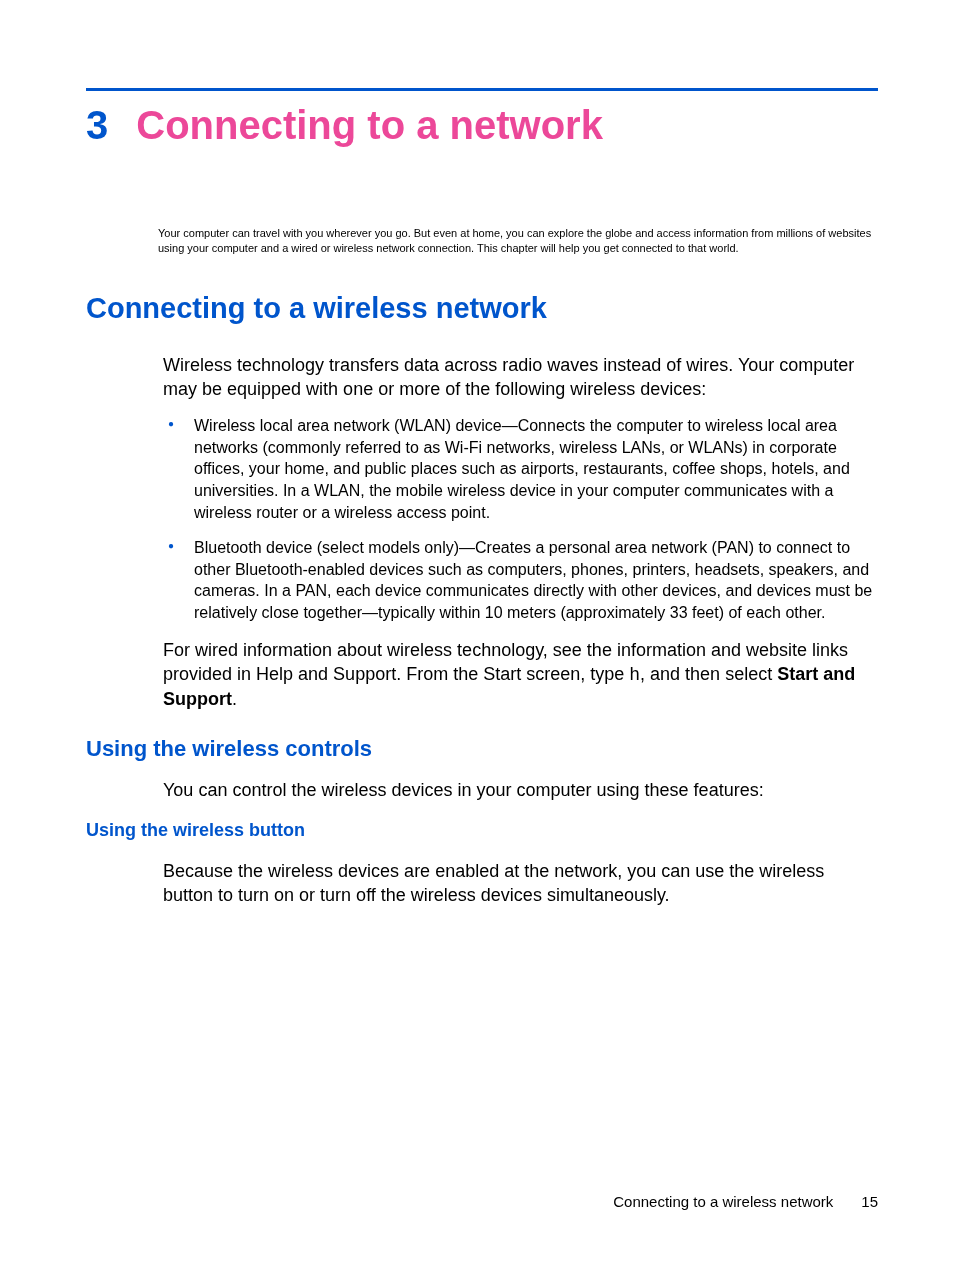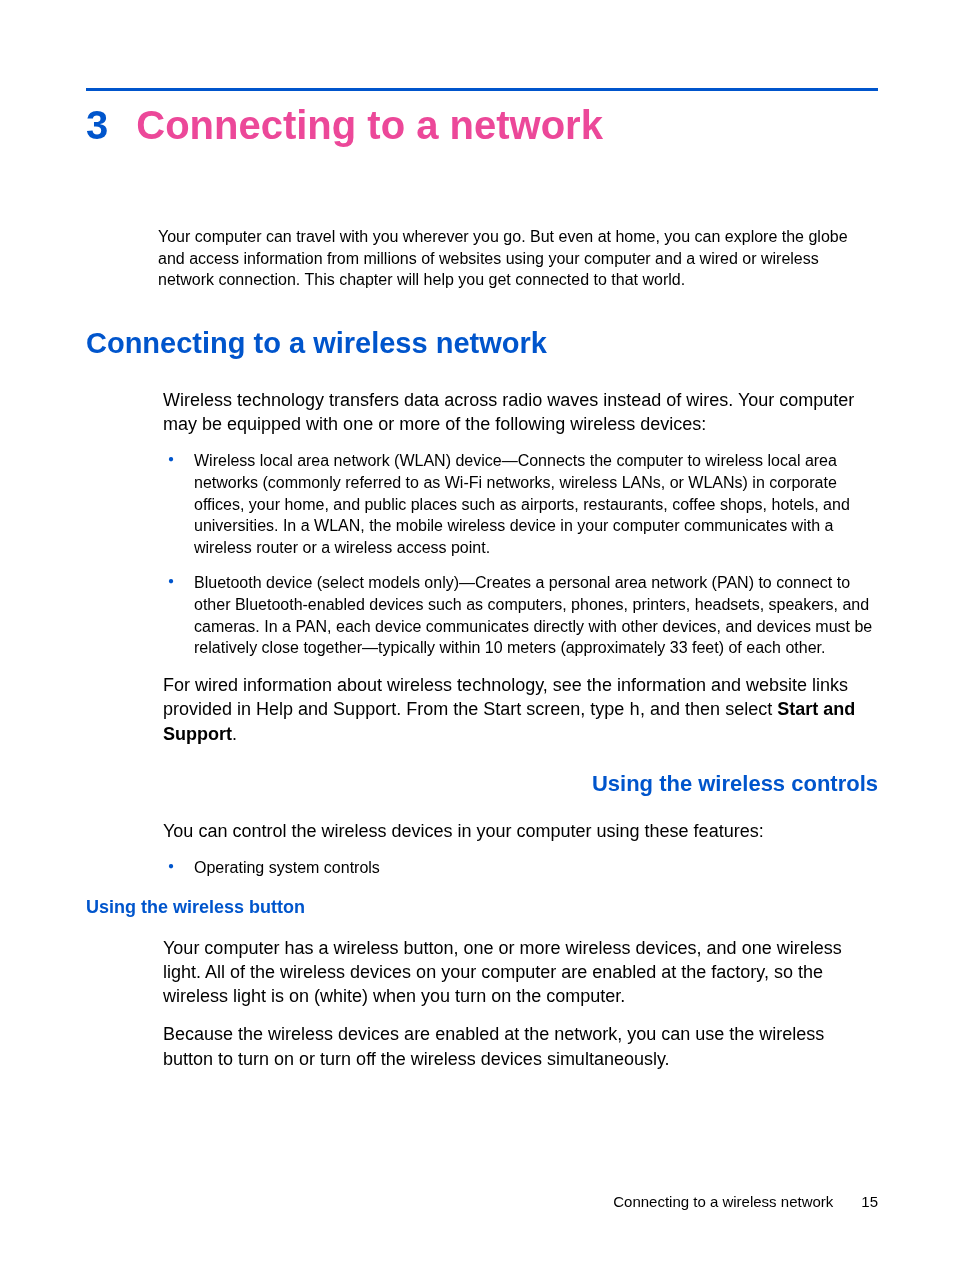--- a/index.html
+++ b/index.html
@@ -38,21 +38,21 @@
       font-family: Arial, Helvetica, sans-serif;
     }
     .chapter-title {
       font-size: 40px;
       font-weight: bold;
       color: #ec4899;
       font-family: Arial, Helvetica, sans-serif;
     }
     .intro-para {
       margin-left: 72px;
-      font-size: 16px;
+      font-size: 11px;
       line-height: 1.35;
       margin-bottom: 36px;
     }
     .h2 {
       font-size: 29px;
       font-weight: bold;
       color: #0055cc;
       margin-bottom: 28px;
     }
     .body-para {
@@ -80,22 +80,21 @@
       left: -26px;
       top: 2px;
       font-size: 10px;
       color: #0055cc;
     }
     .h3 {
       font-size: 22px;
       font-weight: bold;
       color: #0055cc;
       margin-top: 24px;
-      margin-bottom: 22px;
-      text-align: right;
+      margin-bottom: 16px;
     }
     .h4 {
       font-size: 18px;
       font-weight: bold;
       color: #0055cc;
       margin-top: 18px;
       margin-bottom: 18px;
     }
     .mono {
       font-family: "Courier New", monospace;
@@ -138,26 +137,24 @@
 
   <p class="body-para">
     <span>For wired information about wireless technology, see the information and website links provided in Help and Support. From the Start screen, type </span><span class="mono">h</span><span>, and then select </span><span class="bold">Start and Support</span><span>.</span>
   </p>
 
   <h3 class="h3">Using the wireless controls</h3>
 
   <p class="body-para">You can control the wireless devices in your computer using these features:</p>
 
   <ul class="bullet-list">
-    <li>Operating system controls</li>
   </ul>
 
   <h4 class="h4">Using the wireless button</h4>
 
-  <p class="body-para">Your computer has a wireless button, one or more wireless devices, and one wireless light. All of the wireless devices on your computer are enabled at the factory, so the wireless light is on (white) when you turn on the computer.</p>
   <p class="body-para">Because the wireless devices are enabled at the network, you can use the wireless button to turn on or turn off the wireless devices simultaneously.</p>
 
   <div class="footer">
     <span>Connecting to a wireless network</span>
     <span>15</span>
   </div>
 
 </div>
 
 </body></html>

